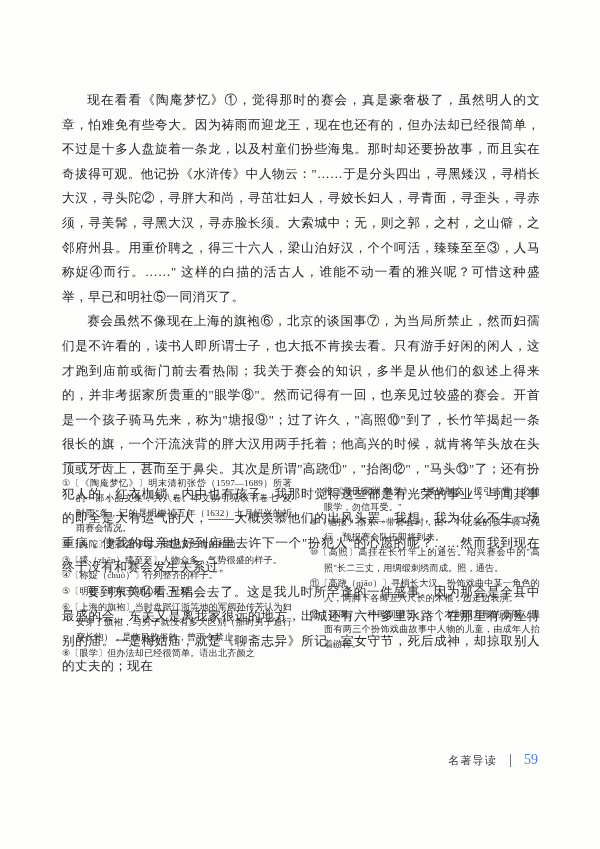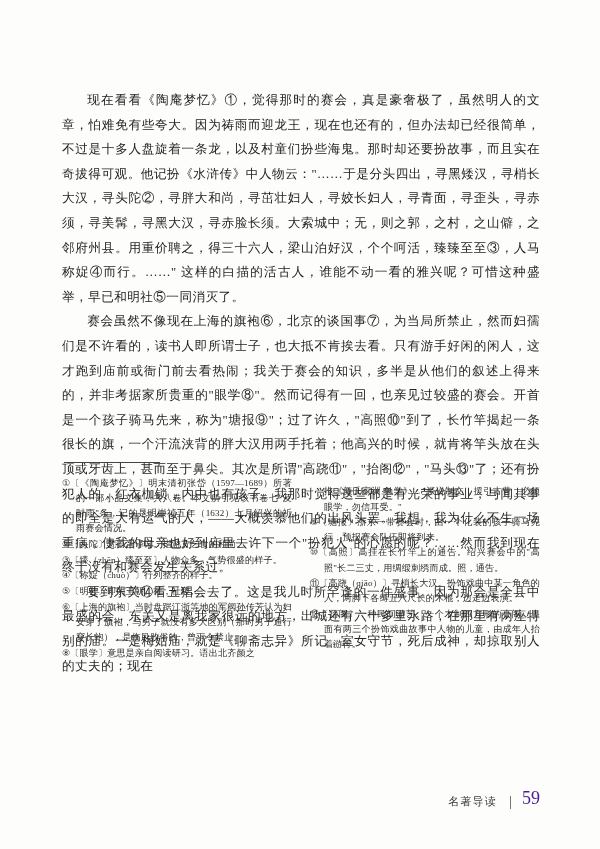--- a/index.html
+++ b/index.html
@@ -108,43 +108,42 @@
   }
 
   
   .footer {
     position: absolute;
     left: 0;
     top: 752px;
     width: 478px;
     display: flex;
     justify-content: flex-end;
-    align-items: flex-end;
+    align-items: center;
     gap: 0;
   }
   .footer-title {
     font-size: 11px;
     color: #3a3a3a;
     letter-spacing: 1.2px;
     font-family: "Liberation Serif", "DejaVu Serif", serif;
   }
   .footer-sep {
     display: inline-block;
     width: 1px;
     height: 13px;
     background: #777;
     margin: 0 11px 0 13px;
   }
   .footer-page {
-    font-size: 18px;
-    color: #4c1d95;
+    font-size: 14px;
+    color: #3b82f6;
     font-family: "Liberation Serif", "DejaVu Serif", serif;
     min-width: 18px;
     text-align: center;
-    margin-top: 36px;
   }
 </style>
 </head>
 <body>
 
 <div class="page"></div>
 
 <div class="page-inner">
 
   <div class="body-area">
@@ -157,21 +156,21 @@
 
   <div class="footnotes">
 
     <div class="fn-col">
       <p class="fn-item"><span class="marker">①</span><span>〔《陶庵梦忆》〕明末清初张岱（1597—1689）所著的一部小品文集，共八卷。本文所引见该书卷七"及时雨"条，记的是明崇祯五年（1632）七月绍兴的祈雨赛会情况。</span></p>
       <p class="fn-item"><span class="marker">②</span><span>〔头陀〕梵语音译词。指游方乞食的和尚。</span></p>
       <p class="fn-item"><span class="marker">③</span><span>〔臻（zhēn）臻至至〕人物众多，气势很盛的样子。</span></p>
       <p class="fn-item"><span class="marker">④</span><span>〔称娖（chuò）〕行列整齐的样子。</span></p>
       <p class="fn-item"><span class="marker">⑤</span><span>〔明社〕即明王朝。社，社稷。</span></p>
       <p class="fn-item"><span class="marker">⑥</span><span>〔上海的旗袍〕当时盘踞江浙等地的军阀孙传芳认为妇女穿了旗袍，与男子就没有多大区别（那时男子通行穿长袍），是伤风败俗的，曾下令禁止。</span></p>
-      <p class="fn-item"><span class="marker">⑧</span><span>〔眼学〕意思是亲自阅读研习。语出北齐颜之</span></p>
+      <p class="fn-item"><span class="marker">⑧</span><span>〔眼学〕但办法却已经很简单。语出北齐颜之</span></p>
     </div>
 
     <div class="fn-col">
       <p class="fn-cont">推《颜氏家训·勉学》："谈说制文，援引古昔，必须眼学，勿信耳受。"</p>
       <p class="fn-item"><span class="marker">⑨</span><span>〔塘报〕浙东一带赛会时，由一个化装的孩子骑马先行，预报赛会队伍即将到来。</span></p>
       <p class="fn-item"><span class="marker">⑩</span><span>〔高照〕高挂在长竹竿上的通告。绍兴赛会中的"高照"长二三丈，用绸缎刺绣而成。照，通告。</span></p>
       <p class="fn-item"><span class="marker">⑪</span><span>〔高跷（qiāo）〕寻梢长大汉。扮饰戏曲中某一角色的人，两脚下各缚五六尺长的木棍，边走边表演。</span></p>
       <p class="fn-item"><span class="marker">⑫</span><span>〔抬阁〕一种民间游艺。一个木制四方形的小阁，里面有两三个扮饰戏曲故事中人物的儿童，由成年人抬着游行。</span></p>
     </div>
 

